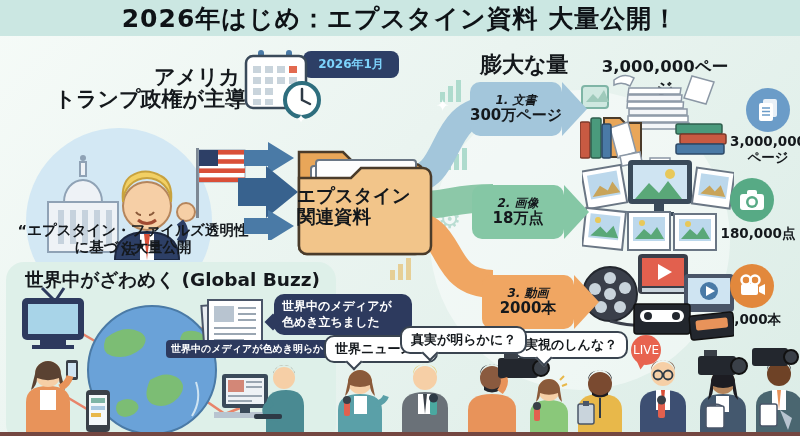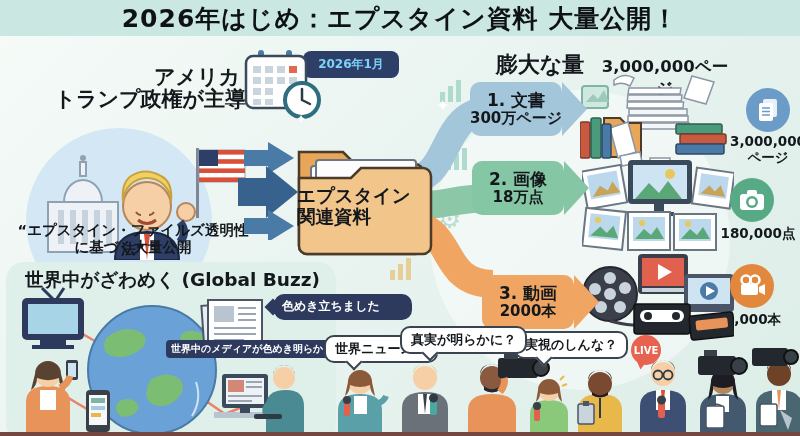--- a/index.html
+++ b/index.html
@@ -14,44 +14,44 @@
     font-size:25px;font-weight:bold;letter-spacing:1px;color:#0e1216;}
   .blob{border-radius:50%;}
   .h-left{font-weight:bold;text-align:right;line-height:1.05;}
   .h1a{left:10px;top:66px;width:230px;font-size:21px;}
   .h1b{left:16px;top:88px;width:230px;font-size:21px;}
   .cap1{left:8px;top:221px;width:250px;font-size:14.5px;font-weight:bold;text-align:center;}
   .cap2{left:8px;top:238px;width:250px;font-size:14.5px;font-weight:bold;text-align:center;}
   .date-badge{left:303px;top:51px;width:96px;height:27px;background:#2d3f66;border-radius:8px;
     color:#7dd3fc;font-weight:bold;font-size:12px;display:flex;align-items:center;justify-content:center;}
   .folder-label{left:297px;top:186px;width:115px;font-weight:bold;font-size:18.5px;line-height:1.12;z-index:6;}
-  .vol-head{left:480px;top:50px;width:120px;font-size:22px;font-weight:bold;text-align:center;}
+  .vol-head{left:480px;top:50px;width:120px;font-size:22px;font-weight:bold;text-align:left;}
   .doc-top-label{left:600px;top:56px;width:130px;font-size:16.5px;font-weight:bold;text-align:center;}
   .cat-arrow{display:flex;flex-direction:column;justify-content:center;align-items:center;
     border-radius:10px;z-index:5;width:92px;height:54px;}
   .cat-arrow::after{content:"";position:absolute;left:100%;top:50%;transform:translateY(-50%);
     border-top:27px solid transparent;border-bottom:27px solid transparent;border-left:25px solid var(--c);}
-  .cat-arrow .l1{font-size:17px;font-weight:bold;line-height:1.05;}
+  .cat-arrow .l1{font-size:12px;font-weight:bold;line-height:1.05;font-style:italic;}
   .cat-arrow .l2{font-size:15px;font-weight:bold;line-height:1.1;}
   .stat-circle{border-radius:50%;width:44px;height:44px;display:flex;align-items:center;justify-content:center;z-index:5;}
   .stat-text{font-size:13.5px;font-weight:bold;text-align:center;line-height:1.15;}
   .gb-panel{left:6px;top:262px;width:330px;height:180px;background:#def0e9;border-radius:18px;}
   .gb-head{left:20px;top:267px;width:305px;font-size:18.5px;font-weight:bold;text-align:center;z-index:4;}
   .bubble-navy{left:274px;top:294px;width:122px;background:#2d3a5e;color:#fff;border-radius:10px;
     padding:5px 8px;font-size:12px;font-weight:bold;line-height:1.3;z-index:7;}
   .bubble-navy::after{content:"";position:absolute;left:-7px;bottom:7px;width:12px;height:12px;
     background:#2d3a5e;transform:rotate(45deg);}
   .banner{left:166px;top:340px;width:172px;background:#2d3a5e;color:#fff;border-radius:4px;
     padding:2px 5px;font-size:10px;font-weight:bold;white-space:nowrap;overflow:hidden;z-index:7;}
   .bubble-white{background:#fff;border:2px solid #3a4450;border-radius:10px;padding:3px 9px;
     font-weight:bold;font-size:13px;white-space:nowrap;z-index:7;}
   .bubble-white::after{content:"";position:absolute;bottom:-7px;left:22px;width:10px;height:10px;
     background:#fff;border-right:2px solid #3a4450;border-bottom:2px solid #3a4450;transform:rotate(45deg);}
   .live{left:631px;top:335px;width:30px;height:30px;border-radius:50%;background:#e8634f;color:#fff;
-    font-size:10px;font-weight:bold;display:flex;align-items:center;justify-content:center;z-index:7;}
+    font-size:12px;font-weight:normal;display:flex;align-items:center;justify-content:center;z-index:7;}
   .live::after{content:"";position:absolute;left:3px;bottom:-4px;border-left:8px solid transparent;
     border-right:3px solid transparent;border-top:9px solid #e8634f;transform:rotate(18deg);}
   .deco{color:#b9ddd2;z-index:1;}
   .bottom-strip{left:0;top:432px;width:800px;height:4px;background:#744741;z-index:9;}
 </style>
 </head>
 <body>
 
 <div class="canvas">
 
@@ -181,21 +181,21 @@
     <div>関連資料</div>
   </div>
 
   <div class="abs vol-head">膨大な量</div>
   <div class="abs doc-top-label">3,000,000ページ</div>
 
   <div class="abs cat-arrow" style="left:470px;top:82px;--c:#a3c6db;background:#a3c6db;">
     <div class="l1">1. 文書</div>
     <div class="l2">300万ページ</div>
   </div>
-  <div class="abs cat-arrow" style="left:472px;top:161px;--c:#85c7a5;background:#85c7a5;">
+  <div class="abs cat-arrow" style="left:472px;top:185px;--c:#85c7a5;background:#85c7a5;">
     <div class="l1">2. 画像</div>
     <div class="l2">18万点</div>
   </div>
   <div class="abs cat-arrow" style="left:482px;top:275px;--c:#f0a662;background:#f0a662;">
     <div class="l1">3. 動画</div>
     <div class="l2">2000本</div>
   </div>
 
   <svg class="abs" style="left:580px;top:66px;z-index:3;" width="152" height="102" viewBox="0 0 152 102">
     <rect x="2" y="20" width="26" height="22" rx="3" fill="#cfe8e0" stroke="#7fb5a6" stroke-width="2"></rect>
@@ -496,20 +496,21 @@
       <g>
         <rect x="752" y="86" width="36" height="18" rx="3" fill="#23272e"></rect>
         <circle cx="791" cy="95" r="7" fill="#3a4048" stroke="#111" stroke-width="2"></circle>
       </g>
       <rect x="760" y="142" width="17" height="22" rx="2" fill="#fff" stroke="#4a5568" stroke-width="1.5"></rect>
       <path d="M780 148 l12 8 -4 12 z" fill="#b8c4d0"></path>
     </g>
   </svg>
 
   <div class="abs bubble-navy">
+    <div>世界中のメディアが</div>
     <div>色めき立ちました</div>
   </div>
   <div class="abs banner">世界中のメディアが色めき明らかになし…</div>
   <div class="abs bubble-white" style="left:324px;top:335px;">世界ニュース…</div>
   <div class="abs bubble-white" style="left:514px;top:331px;">実視のしんな？</div>
   <div class="abs bubble-white" style="left:400px;top:326px;">真実が明らかに？</div>
   <div class="abs live">LIVE</div>
 
   <div class="abs bottom-strip"></div>
 </div>

